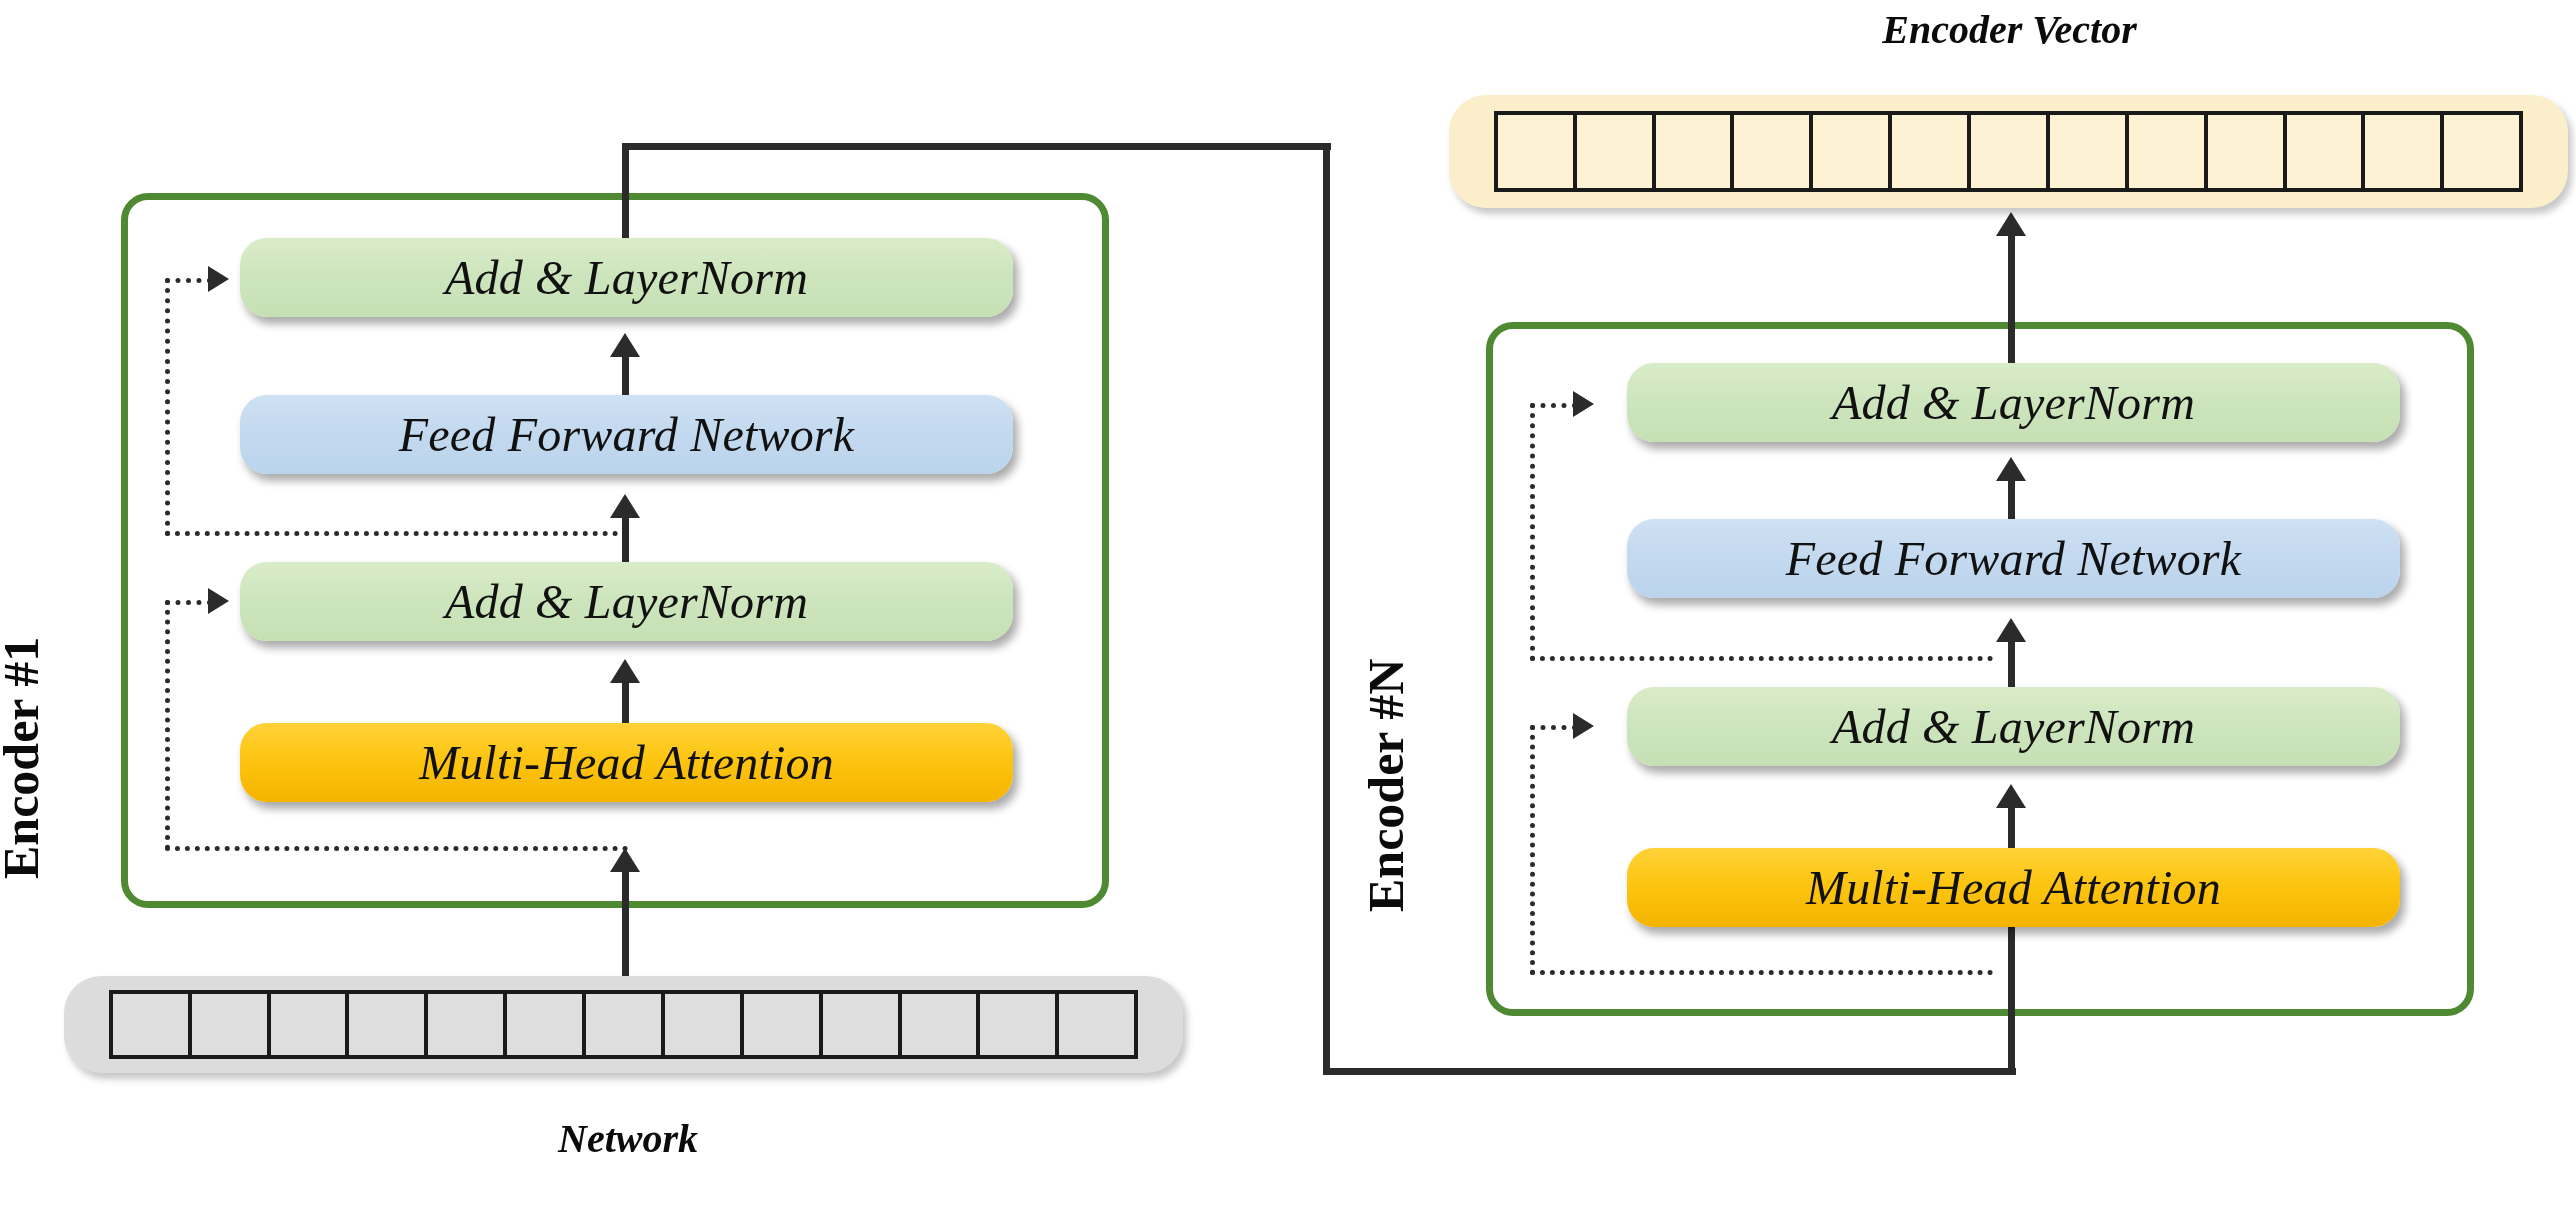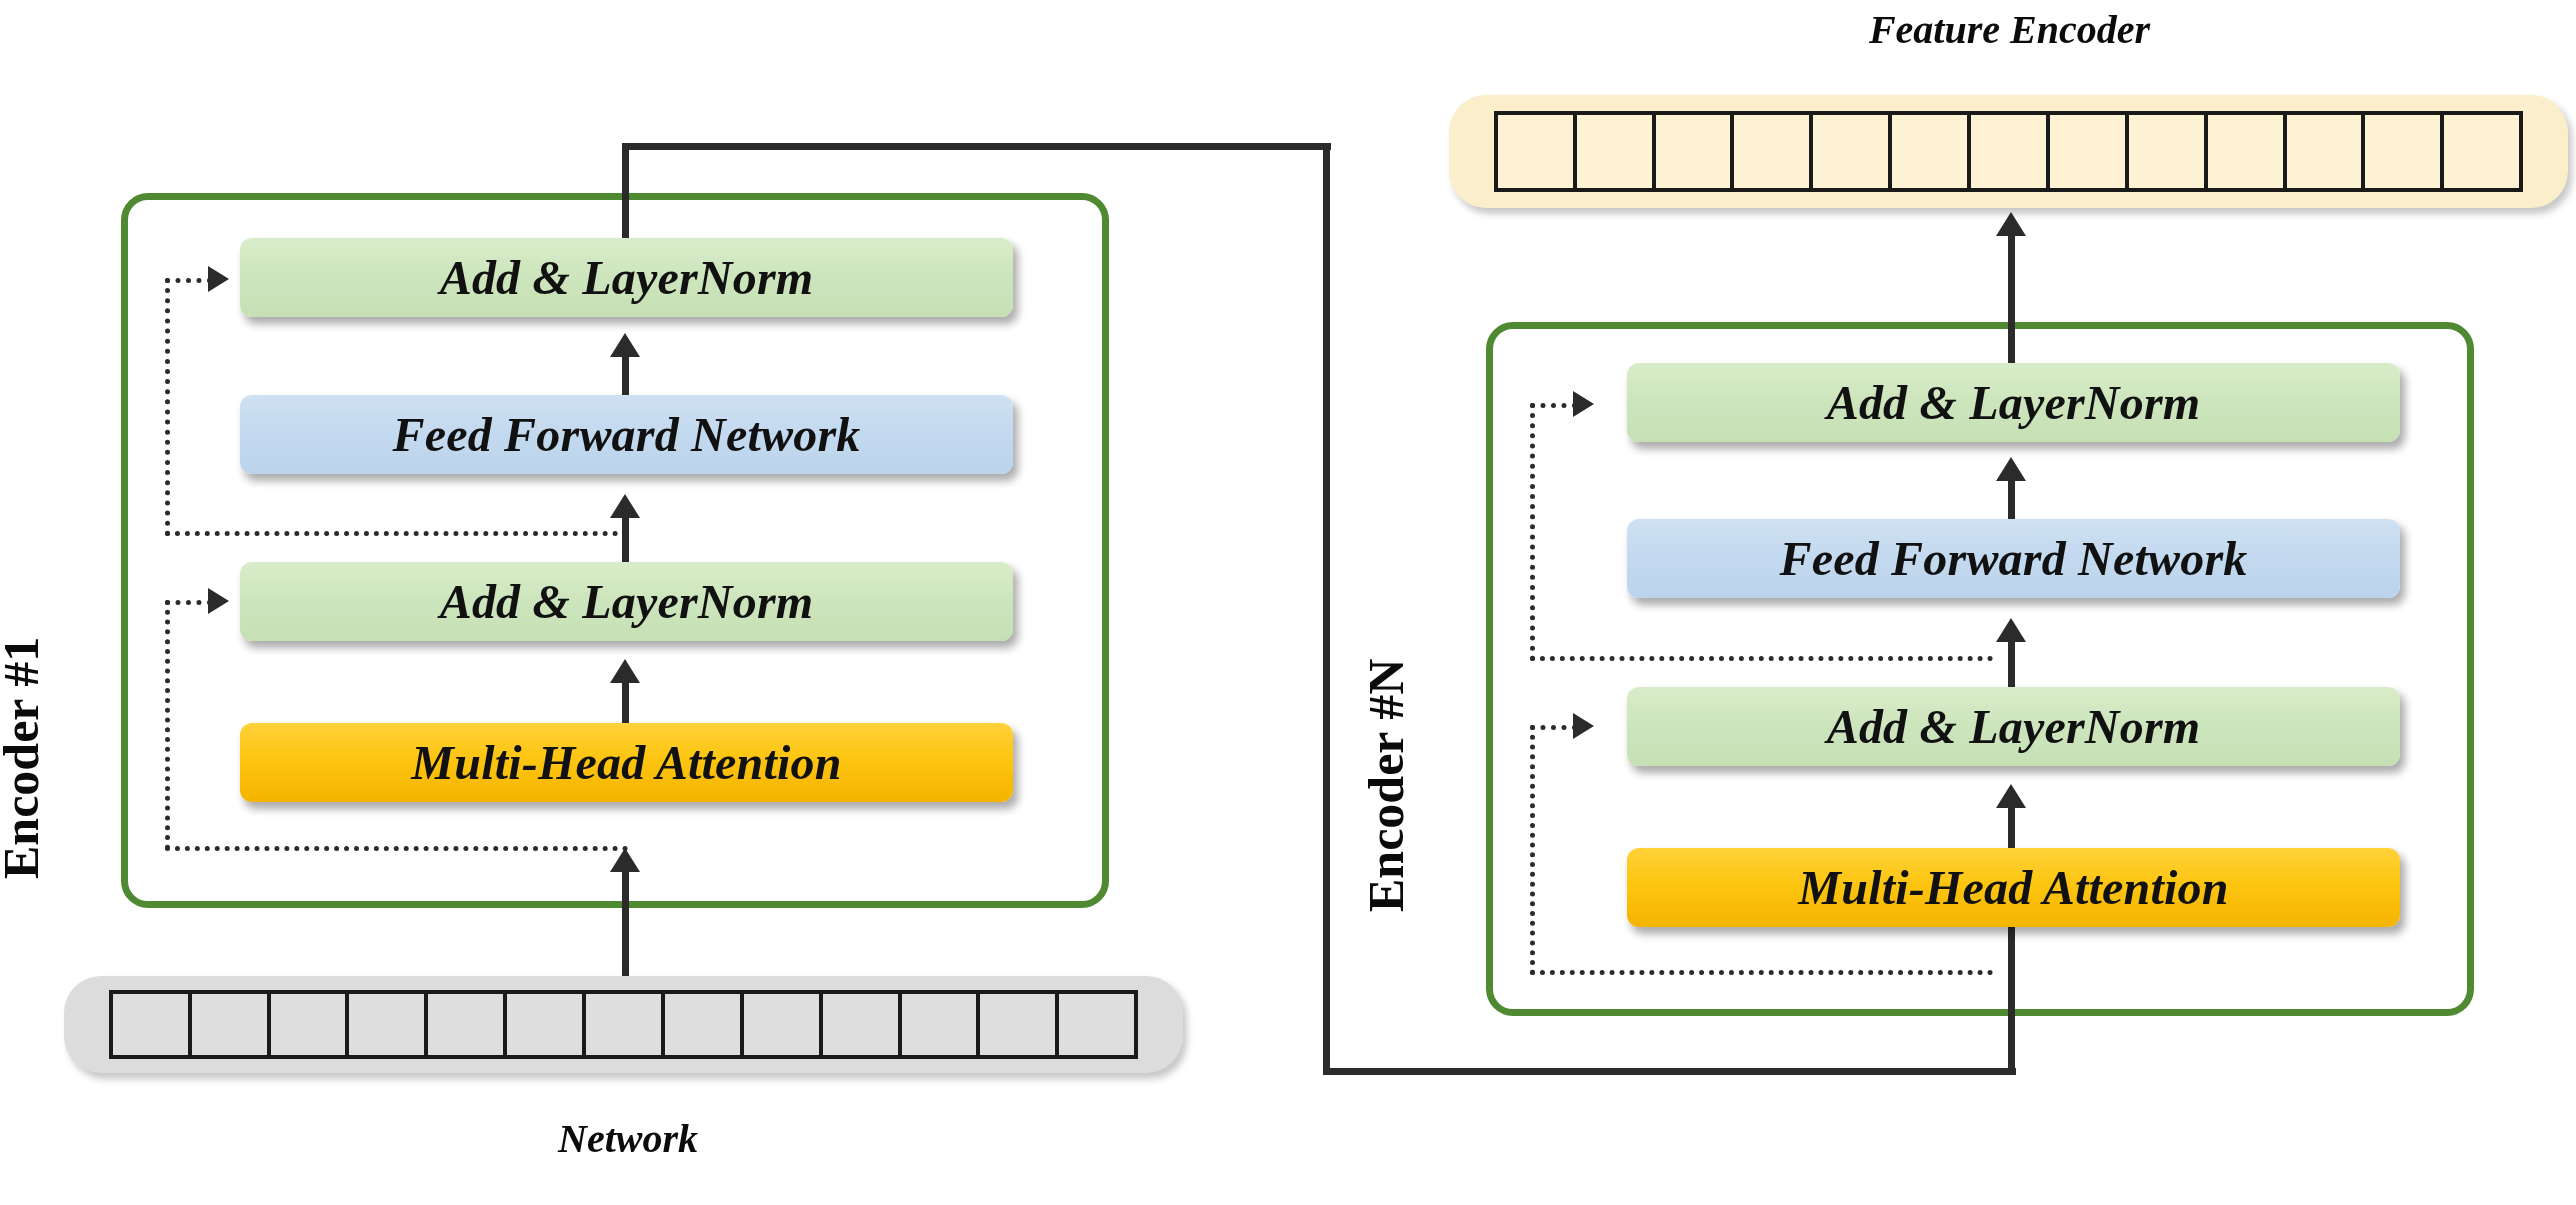--- a/index.html
+++ b/index.html
@@ -7,23 +7,23 @@
     width:2576px;height:1205px;
     font-family:"Liberation Serif", serif;
     -webkit-font-smoothing:antialiased;
   }
   #stage{position:relative;width:2576px;height:1205px;overflow:hidden;background:#fff;}
 
   
   .pill{
     position:absolute;
     display:flex;align-items:center;justify-content:center;
-    border-radius:12px;
+    border-radius:27px;
     font-style:italic;
-    font-weight:700;
+    font-weight:400;
     color:#111;
     letter-spacing:0.2px;
     box-shadow:4.8px 6.4px 8px rgba(0,0,0,.33);
     white-space:nowrap;
     z-index:6;
   }
   .pill.green{
     background:linear-gradient(180deg,#d9ecc9 0%,#cde5bd 48%,#c6e0b4 100%);
   }
   .pill.blue{
@@ -217,21 +217,21 @@
   <div class="dot-arrow-right" style="left:1573px;top:391px;"></div>
 
   <div class="pill green" style="left:1627px;top:363px;width:773px;height:79px;font-size:48px;">Add &amp; LayerNorm</div>
 
   <div class="pill blue" style="left:1627px;top:519px;width:773px;height:79px;font-size:48px;">Feed Forward Network</div>
 
   <div class="pill green" style="left:1627px;top:687px;width:773px;height:79px;font-size:48px;">Add &amp; LayerNorm</div>
 
   <div class="pill orange" style="left:1627px;top:848px;width:773px;height:79px;font-size:48px;">Multi-Head Attention</div>
 
-  <div class="caption" style="left:1796px;top:6.4px;width:427px;font-size:40px;">Feature Encoder</div>
+  <div class="caption" style="left:1796px;top:6.4px;width:427px;font-size:40px;">Encoder Vector</div>
 
   <div class="vec-outer cream" style="left:1449px;top:95px;width:1119px;height:113px;">
     <div class="vec-cells">
       <div class="cell"></div>
       <div class="cell"></div>
       <div class="cell"></div>
       <div class="cell"></div>
       <div class="cell"></div>
       <div class="cell"></div>
       <div class="cell"></div>

